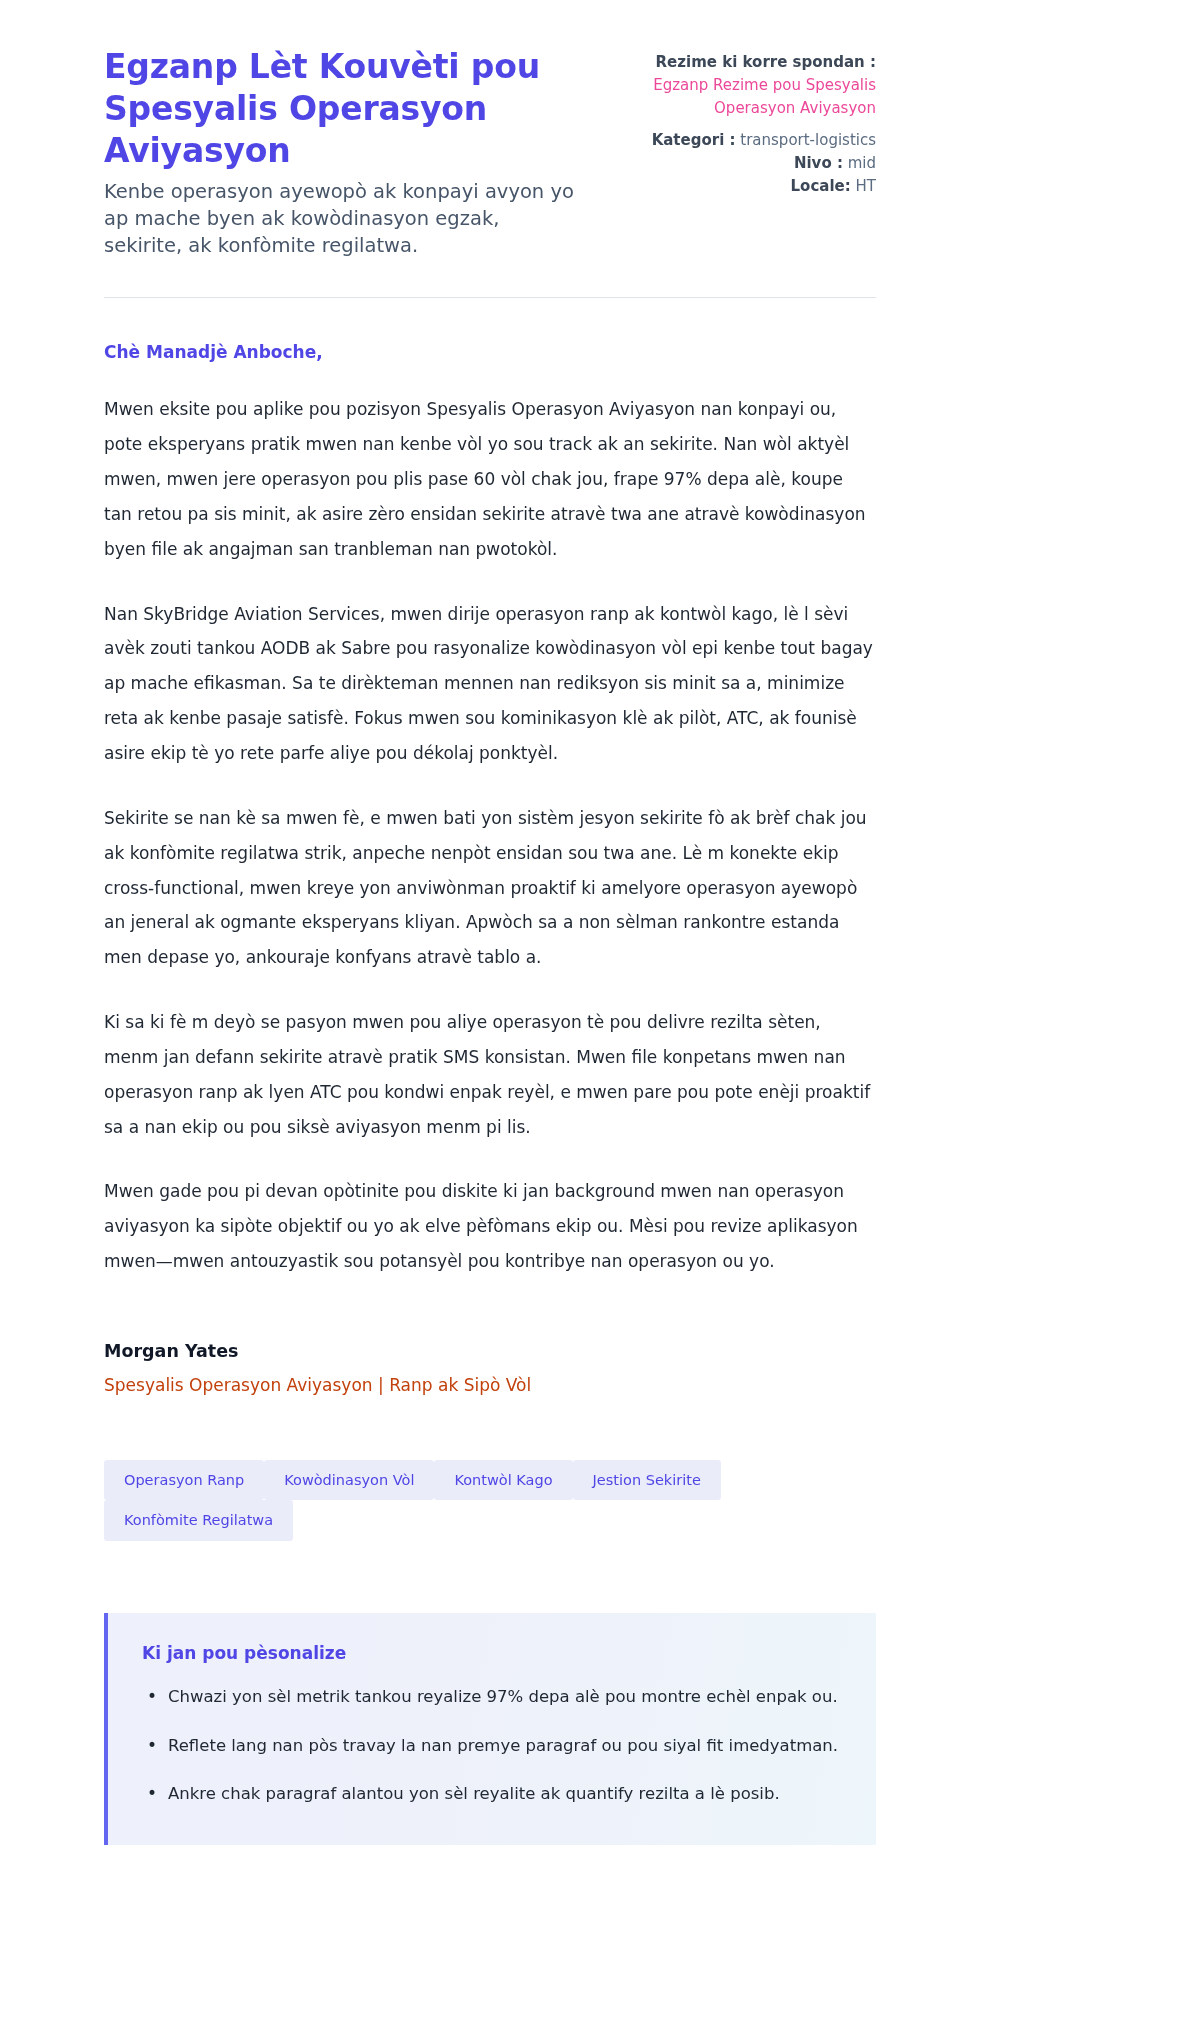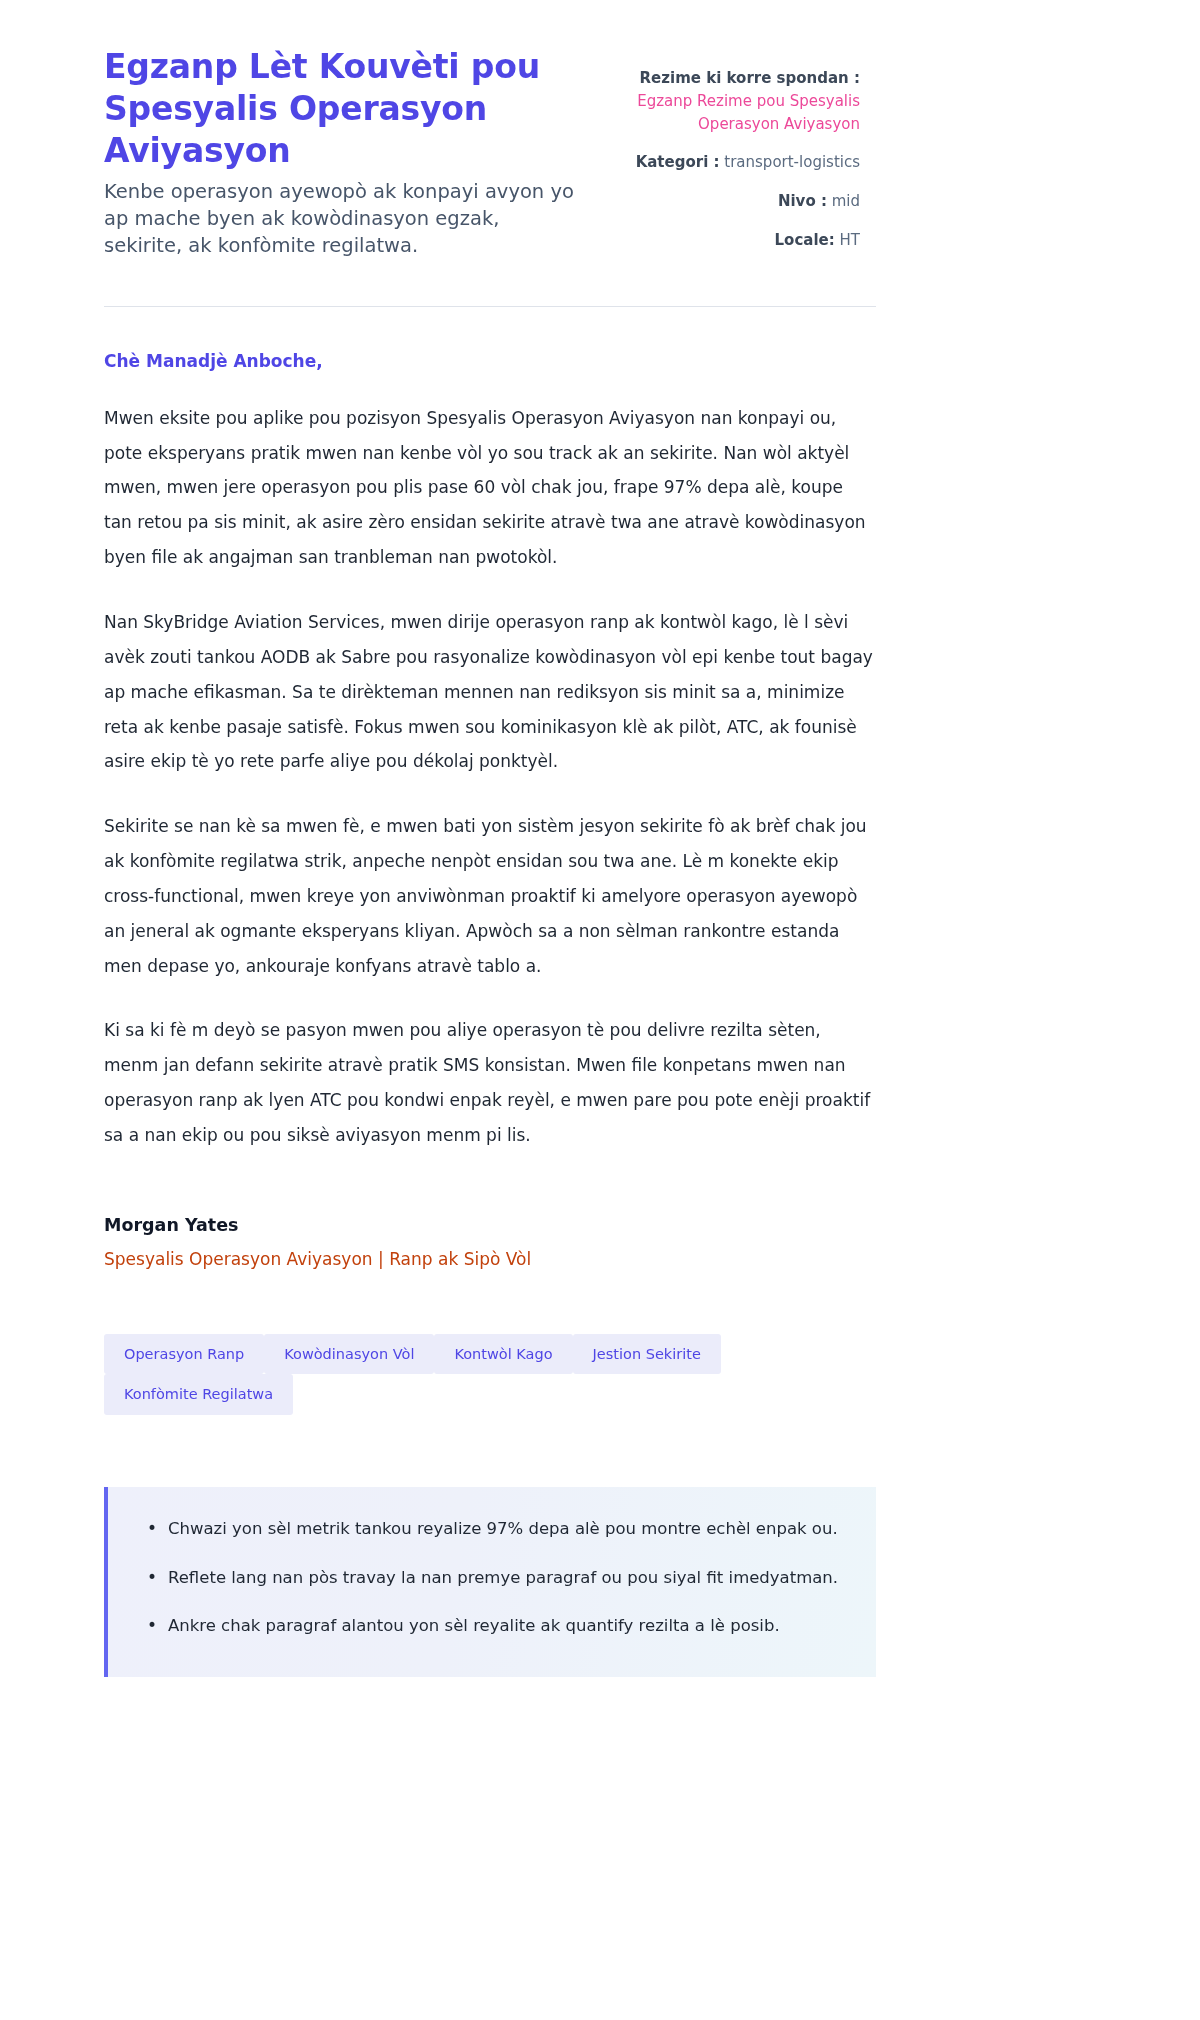--- a/index.html
+++ b/index.html
@@ -48,21 +48,21 @@
 
   .meta-block {
     flex: 0 0 auto;
     text-align: right;
     font-size: 15px;
     line-height: 1.52;
     color: #5b6b80;
     padding-top: 5px;
     width: 260px;
   }
-  .meta-row { margin: 16px; }
+  .meta-row { margin: 0; }
   .meta-row.spaced { margin-top: 10px; }
   .meta-label { font-weight: bold; color: #3c4858; }
   .meta-value { color: #5b6b80; }
   .meta-sub {
     display: block;
     color: #ec4899;
   }
 
   .rule {
     border: 0;
@@ -188,35 +188,37 @@
 
   <hr class="rule">
 
   <div class="letter">
     <p class="salutation">Chè Manadjè Anboche,</p>
 
     <p class="para">Mwen eksite pou aplike pou pozisyon Spesyalis Operasyon Aviyasyon nan konpayi ou, pote eksperyans pratik mwen nan kenbe vòl yo sou track ak an sekirite. Nan wòl aktyèl mwen, mwen jere operasyon pou plis pase 60 vòl chak jou, frape 97% depa alè, koupe tan retou pa sis minit, ak asire zèro ensidan sekirite atravè twa ane atravè kowòdinasyon byen file ak angajman san tranbleman nan pwotokòl.</p>
     <p class="para">Nan SkyBridge Aviation Services, mwen dirije operasyon ranp ak kontwòl kago, lè l sèvi avèk zouti tankou AODB ak Sabre pou rasyonalize kowòdinasyon vòl epi kenbe tout bagay ap mache efikasman. Sa te dirèkteman mennen nan rediksyon sis minit sa a, minimize reta ak kenbe pasaje satisfè. Fokus mwen sou kominikasyon klè ak pilòt, ATC, ak founisè asire ekip tè yo rete parfe aliye pou dékolaj ponktyèl.</p>
     <p class="para">Sekirite se nan kè sa mwen fè, e mwen bati yon sistèm jesyon sekirite fò ak brèf chak jou ak konfòmite regilatwa strik, anpeche nenpòt ensidan sou twa ane. Lè m konekte ekip cross-functional, mwen kreye yon anviwònman proaktif ki amelyore operasyon ayewopò an jeneral ak ogmante eksperyans kliyan. Apwòch sa a non sèlman rankontre estanda men depase yo, ankouraje konfyans atravè tablo a.</p>
     <p class="para">Ki sa ki fè m deyò se pasyon mwen pou aliye operasyon tè pou delivre rezilta sèten, menm jan defann sekirite atravè pratik SMS konsistan. Mwen file konpetans mwen nan operasyon ranp ak lyen ATC pou kondwi enpak reyèl, e mwen pare pou pote enèji proaktif sa a nan ekip ou pou siksè aviyasyon menm pi lis.</p>
+    <p class="para">Mwen gade pou pi devan opòtinite pou diskite ki jan background mwen nan operasyon aviyasyon ka sipòte objektif ou yo ak elve pèfòmans ekip ou. Mèsi pou revize aplikasyon mwen—mwen antouzyastik sou potansyèl pou kontribye nan operasyon ou yo.</p>
 
     <div class="signature">
       <p class="sig-name">Morgan Yates</p>
       <p class="sig-role">Spesyalis Operasyon Aviyasyon | Ranp ak Sipò Vòl</p>
     </div>
 
     <div class="tag-row">
       <span class="tag-pill">Operasyon Ranp</span>
       <span class="tag-pill">Kowòdinasyon Vòl</span>
       <span class="tag-pill">Kontwòl Kago</span>
       <span class="tag-pill">Jestion Sekirite</span>
       <span class="tag-pill">Konfòmite Regilatwa</span>
     </div>
 
     <div class="callout">
+      <p class="callout-title">Ki jan pou pèsonalize</p>
       <ul class="callout-list">
         <li>Chwazi yon sèl metrik tankou reyalize 97% depa alè pou montre echèl enpak ou.</li>
         <li>Reflete lang nan pòs travay la nan premye paragraf ou pou siyal fit imedyatman.</li>
         <li>Ankre chak paragraf alantou yon sèl reyalite ak quantify rezilta a lè posib.</li>
       </ul>
     </div>
   </div>
 
 </div>
 

